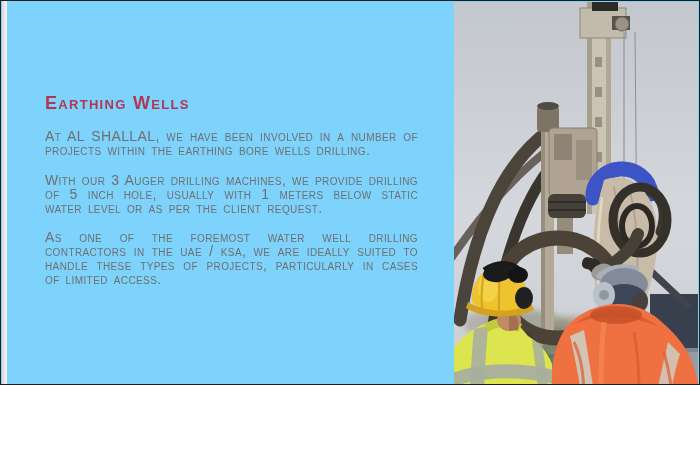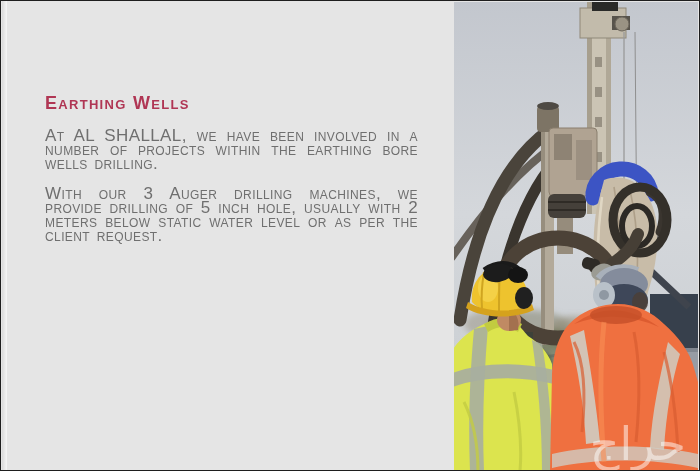--- a/index.html
+++ b/index.html
@@ -1,20 +1,20 @@
 <!DOCTYPE html>
 <html><head>
 <meta charset="utf-8">
 <style>
   html,body{margin:0;padding:0;background:#ffffff;}
   .page{
     position:relative;
-    width:700px;height:471px;
+    width:700px;height:385px;
     box-sizing:border-box;
-    background:#e5e5e5;
+    background:#7dd3fc;
     border:1px solid #1e1e1e;
     overflow:hidden;
     font-family:"Liberation Sans", sans-serif;
   }
   .page-edge{
     position:absolute;left:1px;top:0;bottom:0;width:5px;
     background:linear-gradient(90deg,#d9d9d9,#f6f6f6);
   }
   .content{
     position:absolute;left:44px;top:92px;width:373px;
@@ -23,21 +23,21 @@
     margin:0 0 9px 0;
     font-size:18px;
     font-weight:bold;
     color:#b03654;
     font-variant:small-caps;
     letter-spacing:1.3px;
     line-height:20px;
   }
   .content p{
     margin:16px 0 8px 0;
-    font-size:17px;
+    font-size:14px;
     line-height:14px;
     color:#6f6f6f;
     font-variant:small-caps;
     letter-spacing:0.4px;
     word-spacing:1.6px;
     text-align:justify;
   }
   .par-last{margin-top:15px !important;}
   .photo{
     position:absolute;top:1px;right:1px;bottom:13px;
@@ -47,21 +47,22 @@
 </style>
 </head>
 <body>
 
 <div class="page">
   <div class="page-edge"></div>
 
   <div class="content">
     <h1 class="title">Earthing Wells</h1>
     <p>At AL SHALLAL, we have been involved in a number of projects within the earthing bore wells drilling.</p>
-    <p>With our 3 Auger drilling machines, we provide drilling of 5 inch hole, usually with 2 meters below static water level or as per the client request.</p>
+    <p>With our 3 Auger drilling machines, we provide drilling of 5 inch hole, usually with 1 meters below static water level or as per the client request.</p>
+    <p class="par-last">As one of the foremost water well drilling contractors in the uae / ksa, we are ideally suited to handle these types of projects, particularly in cases of limited access.</p>
   </div>
 
   <div class="photo">
     <svg viewBox="0 0 244 469" xmlns="http://www.w3.org/2000/svg">
       <defs>
         <linearGradient id="sky" x1="0" y1="0" x2="0" y2="1">
           <stop offset="0" stop-color="#c3c7ce"></stop>
           <stop offset="0.45" stop-color="#d4d7db"></stop>
           <stop offset="0.75" stop-color="#cdd1d5"></stop>
           <stop offset="1" stop-color="#c6cacf"></stop>

